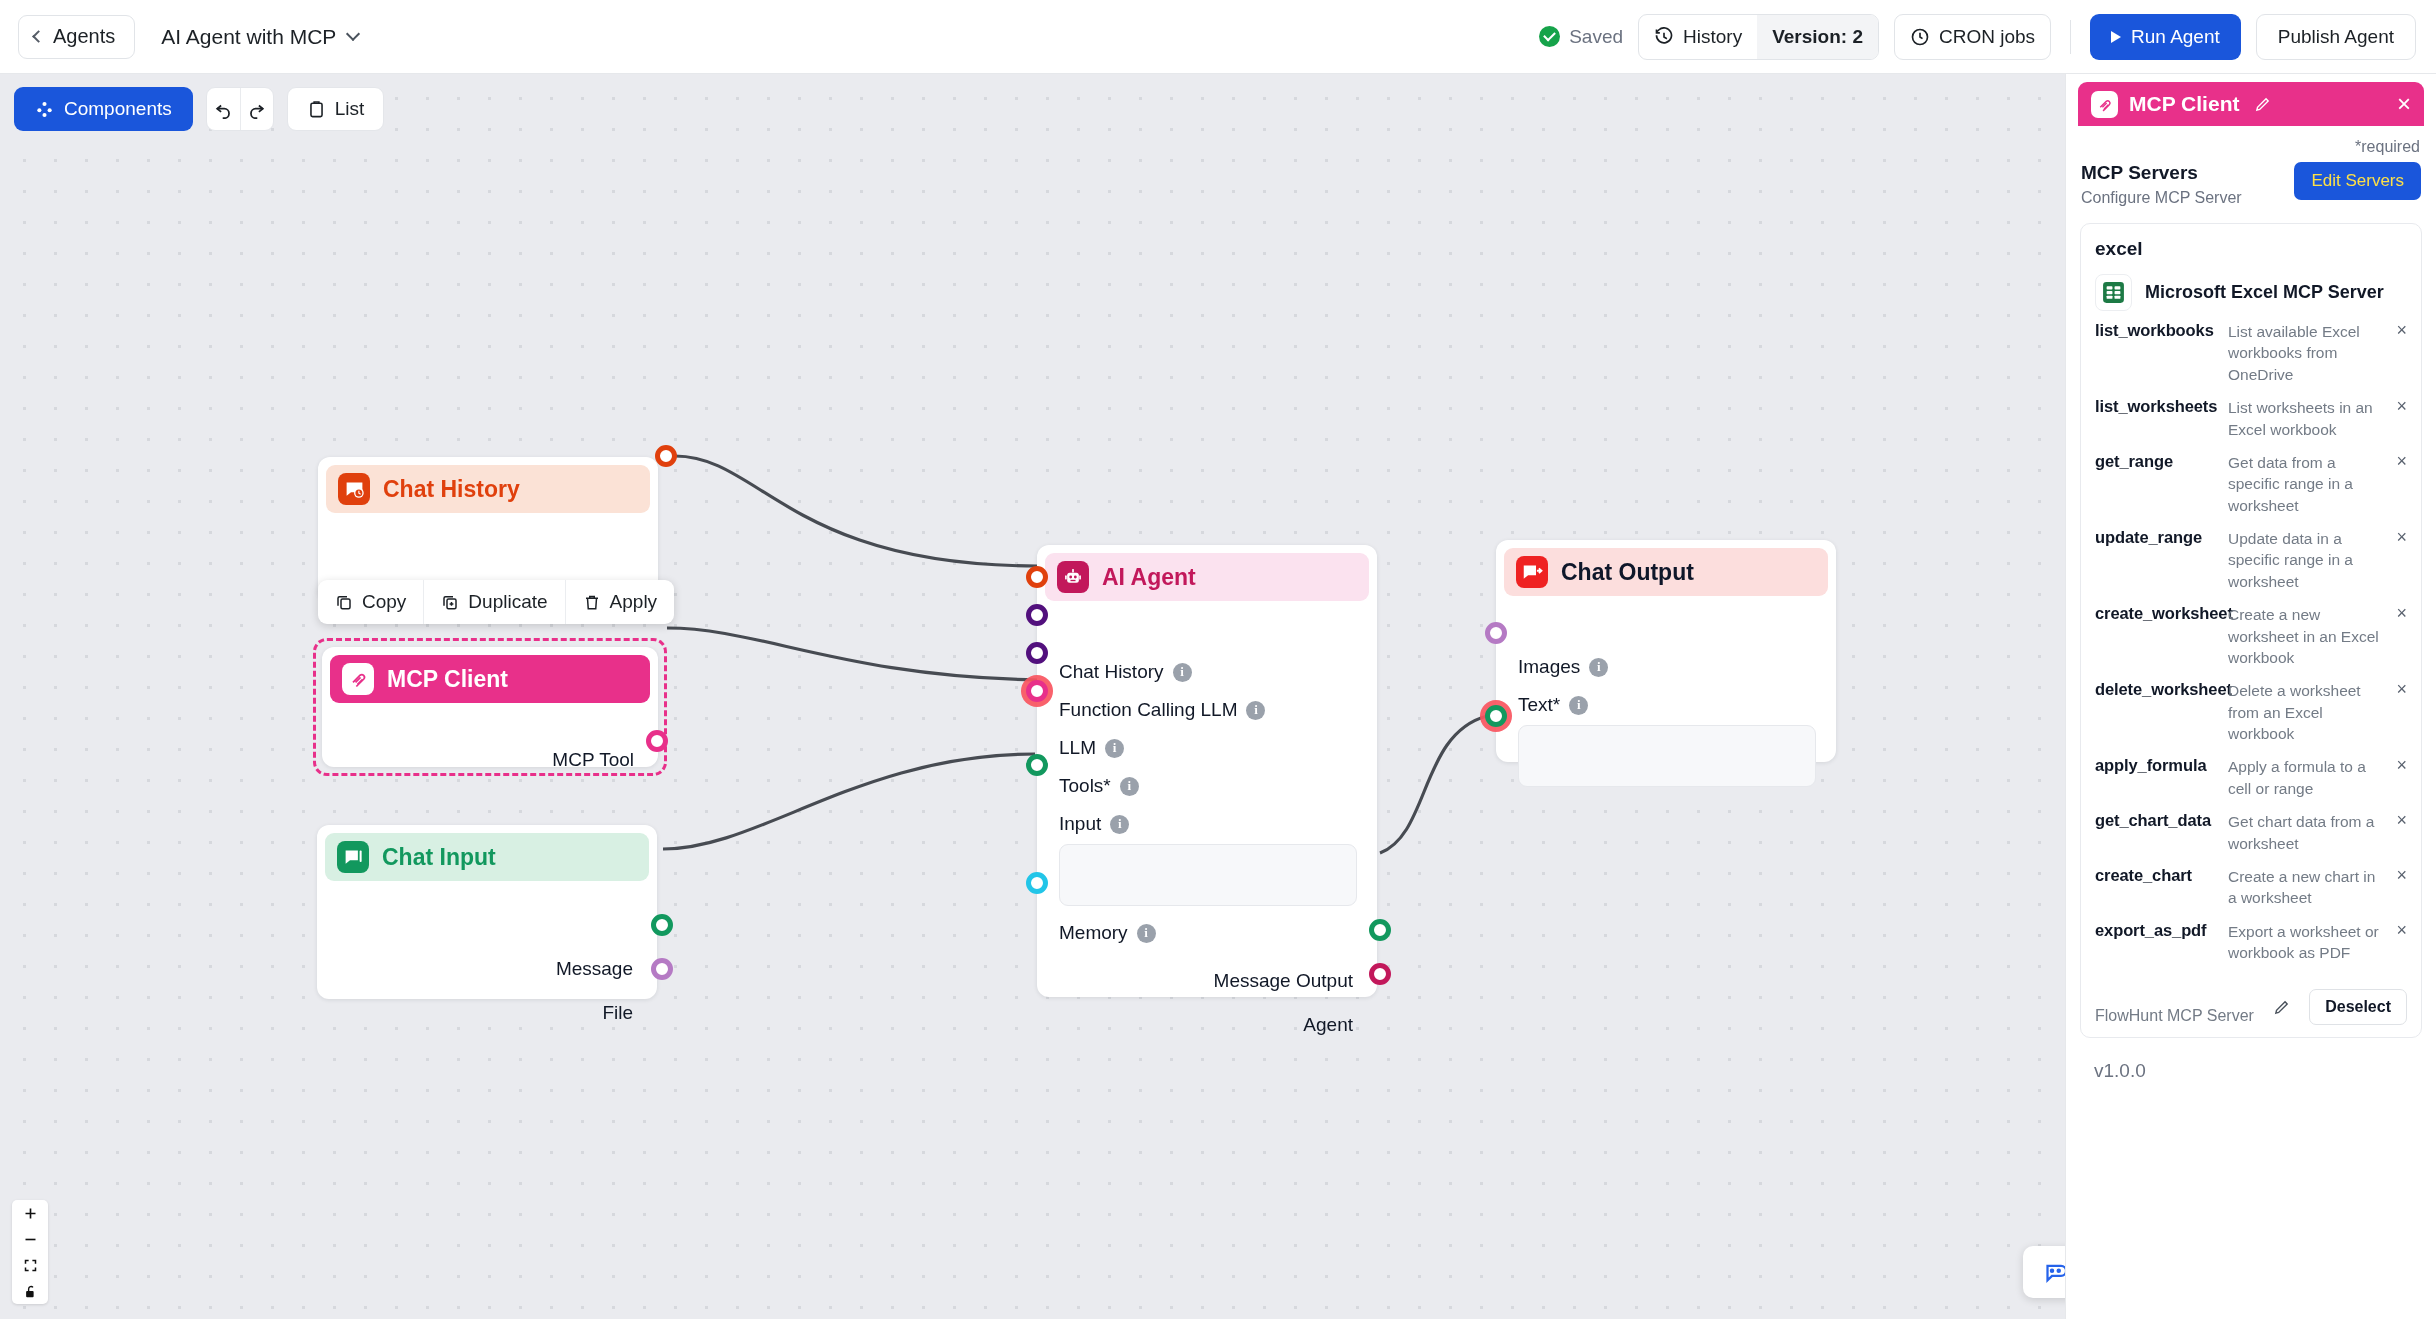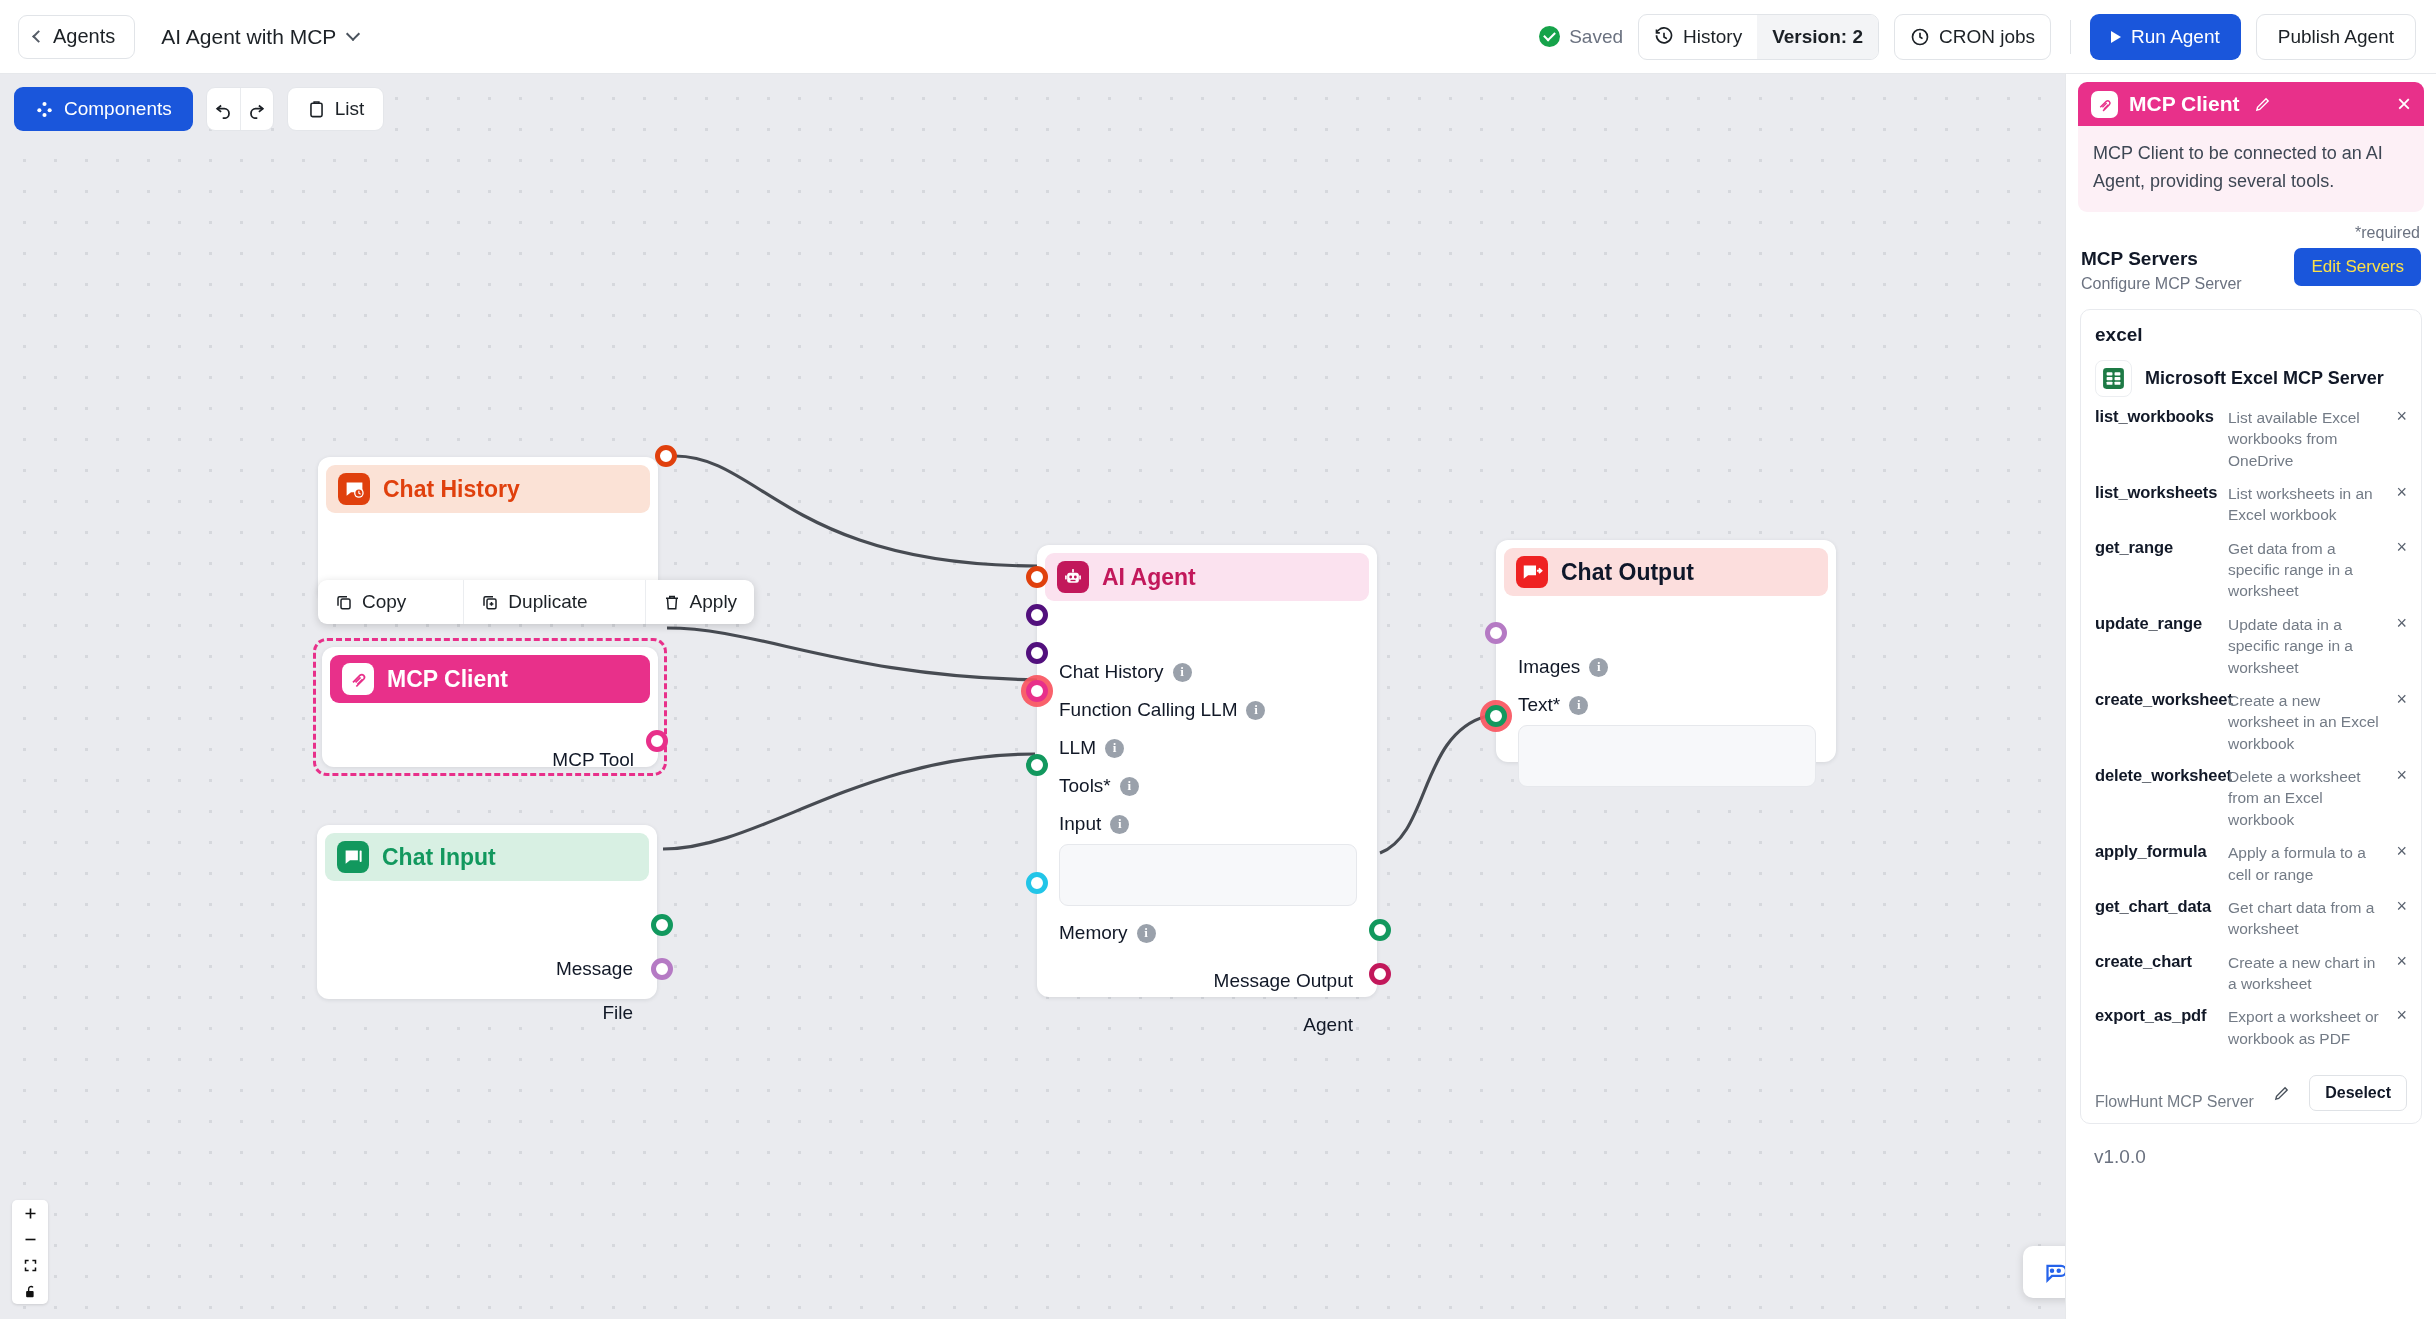--- a/index.html
+++ b/index.html
@@ -190,21 +190,21 @@
   }
   .textarea-box {
     background: #f7f8fa; border: 1px solid #e6e8ec;
     border-radius: 9px; height: 62px;
   }
 
   
   .ctx-menu {
     position: absolute; display: flex;
     background: #fff; border-radius: 9px;
-    box-shadow: 0 2px 8px rgba(0,0,0,.16); z-index: 30; overflow: hidden; gap: 40px;
+    box-shadow: 0 2px 8px rgba(0,0,0,.16); z-index: 30; overflow: hidden;
   }
   .ctx-menu > div {
     display: flex; align-items: center; gap: 9px;
     padding: 11px 17px; font-size: 19px; color: #1c2126; cursor: pointer;
   }
   .ctx-menu > div + div { border-left: 1px solid #ebedf0; }
 
   .sel-dash {
     position: absolute;
     border: 3px dashed #e8308a; border-radius: 14px;
@@ -588,21 +588,20 @@
               <path d="M11.5 18.5l6-6"></path>
           </svg>
         </span>
         <span>MCP Client</span>
         <svg width="17" height="17" viewBox="0 0 24 24" fill="none" stroke="#fff" stroke-width="2" style="margin-left:4px;cursor:pointer">
           <path d="M4 20l4-1L20 7l-3-3L5 16l-1 4z"></path>
         </svg>
         <span class="panel-x">×</span>
       </div>
 
-      <div class="panel-desc">MCP Client to be connected to an AI Agent, providing several tools.</div>
 
       <div class="req-note">*required</div>
 
       <div class="srv-row">
         <div>
           <div class="srv-title">MCP Servers</div>
           <div class="srv-sub">Configure MCP Server</div>
         </div>
         <button class="edit-srv-btn">Edit Servers</button>
       </div>

